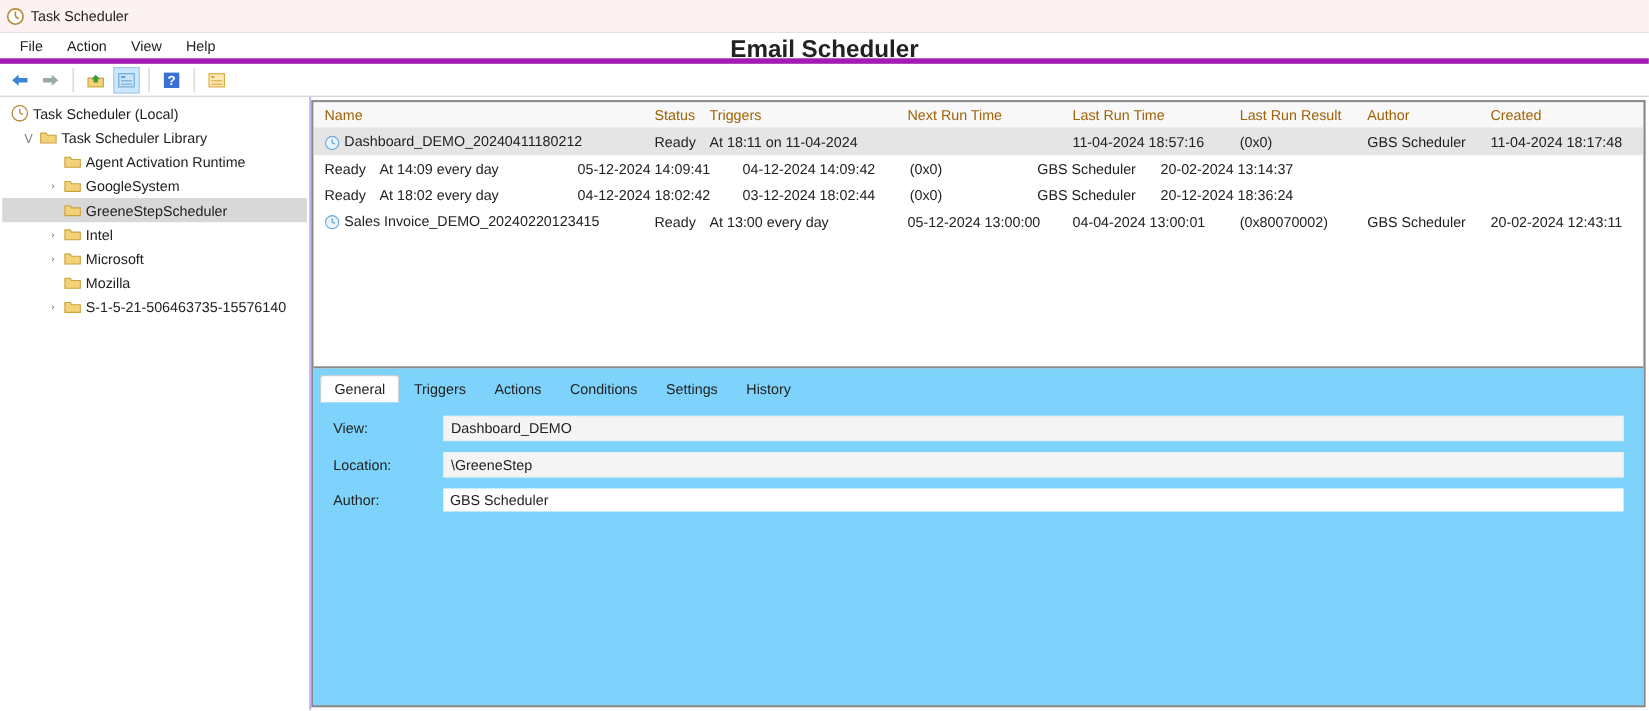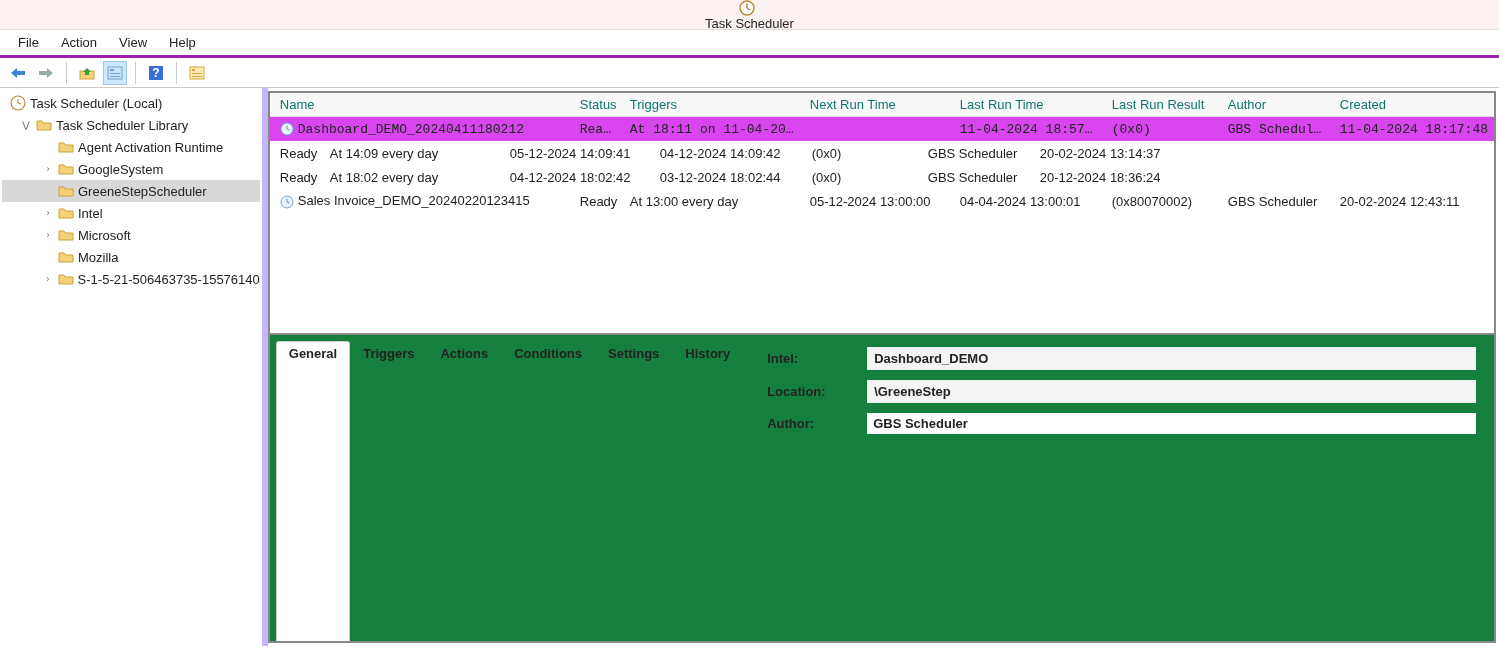--- a/index.html
+++ b/index.html
@@ -12,30 +12,29 @@
   height: 646px;
   overflow: hidden;
 }
 .titlebar {
   height: 30px;
   display: flex;
   align-items: center;
   padding: 0 6px;
   background: #fdf2f2;
   border-bottom: 1px solid #e8e0e0;
-  flex-direction: column;
 }
 .titlebar .icon { margin-right: 6px; }
 .menubar {
   height: 28px;
   display: flex;
   align-items: center;
   padding: 0 8px;
   gap: 2px;
-  border-bottom: 3px solid #a21caf;
+  border-bottom: 5px solid #a21caf;
   position: relative;
 }
 .menubar .item {
   padding: 4px 10px;
   cursor: default;
 }
 .page-heading {
   position: absolute;
   left: 50%;
   transform: translateX(-50%);
@@ -65,21 +64,21 @@
   height: 22px;
   background: #ccc;
   margin: 0 4px;
 }
 .main {
   display: flex;
   height: calc(646px - 30px - 28px - 30px);
 }
 .left-pane {
   width: 283px;
-  border-right: 6px solid #c4b5fd;
+  border-right: 2px solid #c4b5fd;
   padding: 4px 2px;
   overflow: hidden;
 }
 .tree-row {
   display: flex;
   align-items: center;
   height: 22px;
   padding-left: 4px;
   white-space: nowrap;
   cursor: default;
@@ -112,50 +111,49 @@
   align-items: center;
   height: 24px;
   padding-left: 4px;
 }
 .task-header-row {
   background: #f8f8f8;
   border-bottom: 1px solid #ddd;
 }
 .task-header-row .col {
   padding: 0 6px;
-  color: #0f766e;
+  color: #a16207;
   overflow: hidden;
   text-overflow: ellipsis;
 }
 .task-row .col {
   padding: 0 6px;
   overflow: hidden;
   text-overflow: ellipsis;
   white-space: nowrap;
 }
-.task-row.selected { background: #d946ef; font-family: Liberation Mono, monospace; }
+.task-row.selected { background: #e5e5e5; }
 .col.name { width: 300px; }
 .col.status { width: 50px; }
 .col.triggers { width: 180px; }
 .col.next { width: 150px; }
 .col.last { width: 152px; }
 .col.result { width: 116px; }
 .col.author { width: 112px; }
 .col.created { flex: 1; }
 .task-icon {
   display: inline-flex;
   vertical-align: middle;
   margin-right: 4px;
 }
 .detail-pane {
   flex: 1;
   display: flex;
-  flex-direction: row;
-  background: #15803d;
-  font-weight: bold;
+  flex-direction: column;
+  background: #7dd3fc;
 }
 .detail-tabs {
   display: flex;
   padding: 6px 6px 0 6px;
 }
 .detail-tab {
   padding: 4px 12px;
   cursor: default;
   border: 1px solid transparent;
   border-bottom: none;
@@ -201,20 +199,21 @@
     </svg>
   </span>
   <span>Task Scheduler</span>
 </div>
 
 <div class="menubar">
   <div class="item">File</div>
   <div class="item">Action</div>
   <div class="item">View</div>
   <div class="item">Help</div>
+  <div class="page-heading">Email Scheduler</div>
 </div>
 
 <div class="toolbar">
   <div class="tool-btn">
     <svg width="18" height="14" viewBox="0 0 18 14">
         <path d="M8 2 L2 7 L8 12 L8 9 L16 9 L16 5 L8 5 Z" fill="#3a84d6"></path>
       </svg>
   </div>
   <div class="tool-btn">
     <svg width="18" height="14" viewBox="0 0 18 14">
@@ -416,21 +415,21 @@
       <div class="detail-tabs">
         <div class="detail-tab active">General</div>
         <div class="detail-tab">Triggers</div>
         <div class="detail-tab">Actions</div>
         <div class="detail-tab">Conditions</div>
         <div class="detail-tab">Settings</div>
         <div class="detail-tab">History</div>
       </div>
       <div class="detail-body">
         <div class="detail-field">
-          <div class="label">Intel:</div>
+          <div class="label">View:</div>
           <div class="value">Dashboard_DEMO</div>
         </div>
         <div class="detail-field">
           <div class="label">Location:</div>
           <div class="value">\GreeneStep</div>
         </div>
         <div class="detail-field">
           <div class="label">Author:</div>
           <div class="value" style="background:#fff;border:none;">GBS Scheduler</div>
         </div>

